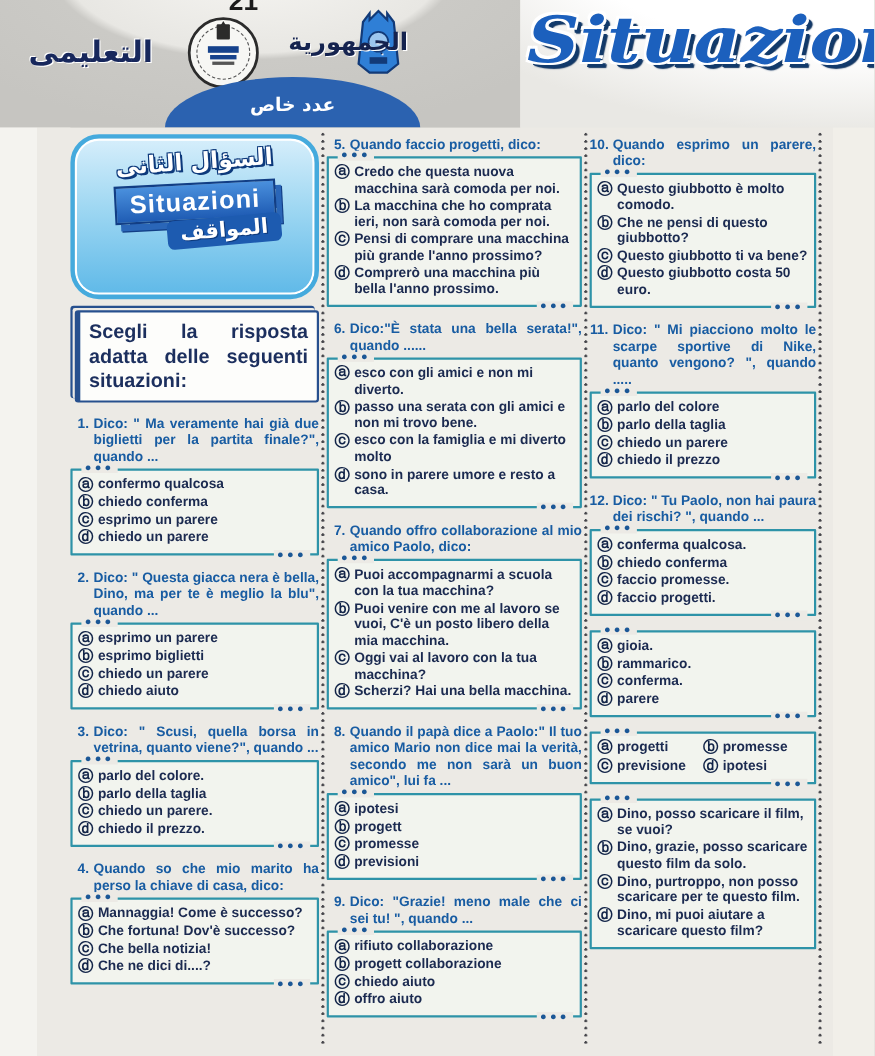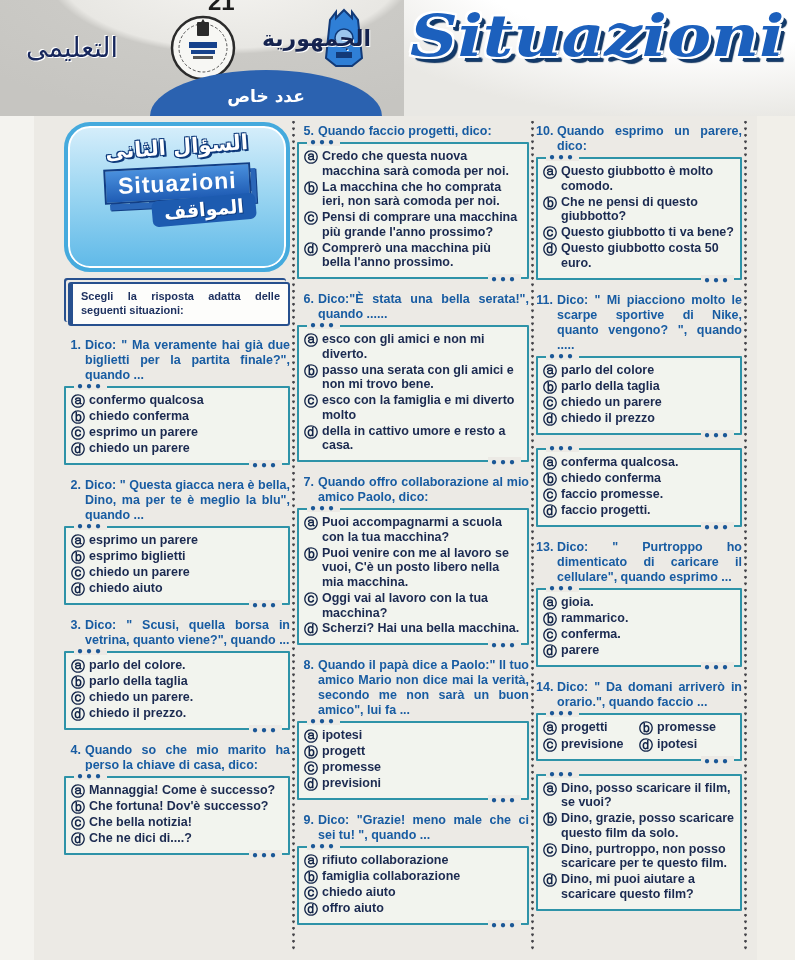--- a/index.html
+++ b/index.html
@@ -1,26 +1,26 @@
 <!DOCTYPE html>
 <html><head>
 <meta charset="utf-8">
 <style>
   html,body{margin:0;padding:0;}
   body{background:#d8d7d3;font-family:"Liberation Sans",sans-serif;}
   .page{position:relative;width:795px;height:960px;margin:0 auto;background:#eceae5;overflow:hidden;}
 
   
   .masthead{position:relative;width:795px;height:116px;display:flex;}
-  .mast-left{position:relative;width:404px;height:116px;overflow:hidden;
-    background:radial-gradient(ellipse 330px 150px at 230px -30px,#f6f5f2 0%,#e8e7e3 52%,#cbcac6 56%,#c6c5c1 100%);}
+  .mast-left{position:relative;width:445px;height:116px;overflow:hidden;
+    background:radial-gradient(ellipse 330px 150px at 230px -30px,#f6f5f2 0%,#e8e7e3 52%,#cbcac6 56%,#c6c5c1 100%);padding-left:28px;}
   .mast-right{position:relative;flex:1;background:#fbfaf7;overflow:hidden;
     background:radial-gradient(ellipse 420px 180px at 300px -60px,#ffffff 60%,#e9e8e4 100%);}
   .page-num{position:absolute;left:208px;top:-12px;font-size:24px;font-weight:bold;color:#1c1c1c;}
-  .edition{position:absolute;left:26px;top:32px;font-size:27px;font-weight:normal;color:#17275c;
+  .edition{position:absolute;left:26px;top:32px;font-size:27px;font-weight:bold;color:#17275c;
     text-shadow:1px 1px 0 #fff,-1px -1px 0 #fff;font-family:"DejaVu Sans",sans-serif;text-align:center;}
   .seal{position:absolute;left:170px;top:12px;}
   .brand{position:absolute;left:262px;top:26px;font-size:22px;font-weight:bold;color:#15234f;z-index:2;
     text-shadow:1px 1px 0 #fff;font-family:"DejaVu Sans",sans-serif;}
   .eagle{position:absolute;left:318px;top:8px;z-index:1;}
   .dome{position:absolute;left:150px;bottom:0;width:232px;height:46px;background:#2b62b0;
     border-radius:116px 116px 0 0 / 46px 46px 0 0;text-align:center;z-index:3;}
   .dome span{display:inline-block;margin-top:16px;color:#fff;font-weight:bold;font-size:17px;
     font-family:"DejaVu Sans",sans-serif;}
   .big-title{position:absolute;left:6px;top:2px;white-space:nowrap;
@@ -54,21 +54,21 @@
     border:2px solid #123e85;box-shadow:5px 6px 0 #2a66b8,6px 7px 0 #123e85;
     color:#fff;font-weight:bold;font-size:23px;letter-spacing:1px;padding:2px 12px;}
   .badge-ar-bottom{align-self:flex-end;margin:-4px 22px 0 0;transform:rotate(-5deg);
     font-family:"DejaVu Sans",sans-serif;font-size:19px;font-weight:bold;color:#fff;
     background:#1d5bb0;border-radius:6px;padding:1px 12px 3px;
     text-shadow:1px 1px 0 #0e3a7c;}
 
   
   .instruction{box-sizing:border-box;background:#fdfdfb;border:2px solid #27508e;border-left-width:5px;
     border-radius:3px;box-shadow:-3px -3px 0 -1px #eceae5,-4px -4px 0 0 #27508e;
-    padding:6px 8px;font-size:11px;font-weight:bold;color:#1c2f5e;text-align:justify;
+    padding:6px 8px;font-size:18px;font-weight:bold;color:#1c2f5e;text-align:justify;
     margin:4px 0 12px 4px;line-height:1.25;}
 
   
   .question{margin-bottom:4px;}
   .q-head{display:flex;color:#185ca2;font-weight:bold;font-size:12.5px;line-height:1.2;
     margin:2px 0 2px;}
   .q-num{flex:none;width:21px;text-align:right;padding-right:4px;box-sizing:border-box;}
   .q-text{flex:1;text-align:justify;}
   .answers{position:relative;border:2px solid #2e93a8;background:#f2f4ee;border-radius:1px;
     padding:4px 5px 6px;margin:3px 0 13px;}
@@ -293,41 +293,41 @@
                 <div class="option">
                   <span class="opt-letter">ⓑ</span>
                   <span class="opt-text">passo una serata con gli amici e non mi trovo bene.</span>
                 </div>
                 <div class="option">
                   <span class="opt-letter">ⓒ</span>
                   <span class="opt-text">esco con la famiglia e mi diverto molto</span>
                 </div>
                 <div class="option">
                   <span class="opt-letter">ⓓ</span>
-                  <span class="opt-text">della in cattivo umore e resto a casa.</span>
+                  <span class="opt-text">sono in parere umore e resto a casa.</span>
                 </div>
               </div>
               <span class="dots bottom">●●●</span>
             </div>
           </div>
           <div class="question">
             <div class="q-head">
               <span class="q-num">7.</span>
               <span class="q-text">Quando offro collaborazione al mio amico Paolo, dico:</span>
             </div>
             <div class="answers">
               <span class="dots top">●●●</span>
               <div class="opts-wrap">
                 <div class="option">
                   <span class="opt-letter">ⓐ</span>
                   <span class="opt-text">Puoi accompagnarmi a scuola con la tua macchina?</span>
                 </div>
                 <div class="option">
                   <span class="opt-letter">ⓑ</span>
-                  <span class="opt-text">Puoi venire con me al lavoro se vuoi, C'è un posto libero nella mia macchina.</span>
+                  <span class="opt-text">Puoi venire con me al lavoro se vuoi, C'è un posto libero della mia macchina.</span>
                 </div>
                 <div class="option">
                   <span class="opt-letter">ⓒ</span>
                   <span class="opt-text">Oggi vai al lavoro con la tua macchina?</span>
                 </div>
                 <div class="option">
                   <span class="opt-letter">ⓓ</span>
                   <span class="opt-text">Scherzi? Hai una bella macchina.</span>
                 </div>
               </div>
@@ -369,21 +369,21 @@
             </div>
             <div class="answers">
               <span class="dots top">●●●</span>
               <div class="opts-wrap">
                 <div class="option">
                   <span class="opt-letter">ⓐ</span>
                   <span class="opt-text">rifiuto collaborazione</span>
                 </div>
                 <div class="option">
                   <span class="opt-letter">ⓑ</span>
-                  <span class="opt-text">famiglia collaborazione</span>
+                  <span class="opt-text">progett collaborazione</span>
                 </div>
                 <div class="option">
                   <span class="opt-letter">ⓒ</span>
                   <span class="opt-text">chiedo aiuto</span>
                 </div>
                 <div class="option">
                   <span class="opt-letter">ⓓ</span>
                   <span class="opt-text">offro aiuto</span>
                 </div>
               </div>
@@ -447,20 +447,24 @@
                 </div>
                 <div class="option">
                   <span class="opt-letter">ⓓ</span>
                   <span class="opt-text">chiedo il prezzo</span>
                 </div>
               </div>
               <span class="dots bottom">●●●</span>
             </div>
           </div>
           <div class="question">
+            <div class="q-head">
+              <span class="q-num">12.</span>
+              <span class="q-text">Dico: " Tu Paolo, non hai paura dei rischi? ", quando ...</span>
+            </div>
             <div class="answers">
               <span class="dots top">●●●</span>
               <div class="opts-wrap">
                 <div class="option">
                   <span class="opt-letter">ⓐ</span>
                   <span class="opt-text">conferma qualcosa.</span>
                 </div>
                 <div class="option">
                   <span class="opt-letter">ⓑ</span>
                   <span class="opt-text">chiedo conferma</span>
@@ -471,24 +475,20 @@
                 </div>
                 <div class="option">
                   <span class="opt-letter">ⓓ</span>
                   <span class="opt-text">faccio progetti.</span>
                 </div>
               </div>
               <span class="dots bottom">●●●</span>
             </div>
           </div>
           <div class="question">
-            <div class="q-head">
-              <span class="q-num">13.</span>
-              <span class="q-text">Dico: " Purtroppo ho dimenticato di caricare il cellulare", quando esprimo ...</span>
-            </div>
             <div class="answers">
               <span class="dots top">●●●</span>
               <div class="opts-wrap">
                 <div class="option">
                   <span class="opt-letter">ⓐ</span>
                   <span class="opt-text">gioia.</span>
                 </div>
                 <div class="option">
                   <span class="opt-letter">ⓑ</span>
                   <span class="opt-text">rammarico.</span>
@@ -499,24 +499,20 @@
                 </div>
                 <div class="option">
                   <span class="opt-letter">ⓓ</span>
                   <span class="opt-text">parere</span>
                 </div>
               </div>
               <span class="dots bottom">●●●</span>
             </div>
           </div>
           <div class="question">
-            <div class="q-head">
-              <span class="q-num">14.</span>
-              <span class="q-text">Dico: " Da domani arriverò in orario.", quando faccio ...</span>
-            </div>
             <div class="answers grid">
               <span class="dots top">●●●</span>
               <div class="opts-wrap">
                 <div class="option">
                   <span class="opt-letter">ⓐ</span>
                   <span class="opt-text">progetti</span>
                 </div>
                 <div class="option">
                   <span class="opt-letter">ⓑ</span>
                   <span class="opt-text">promesse</span>

